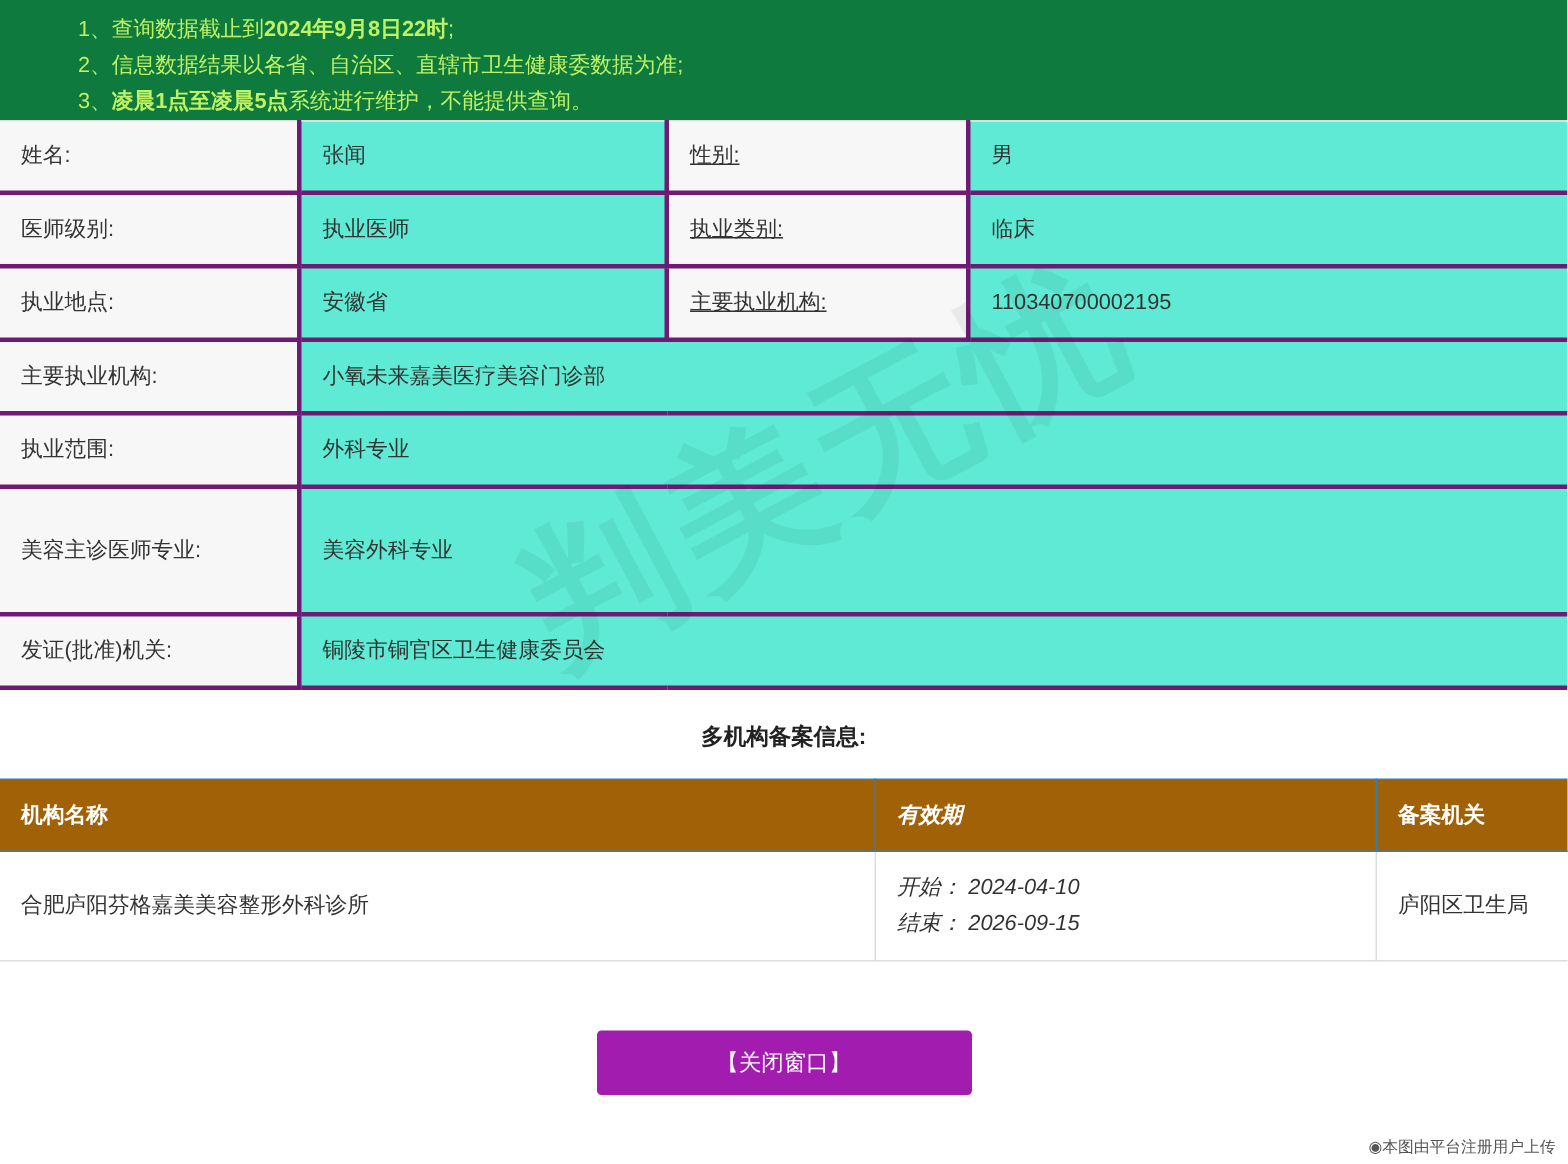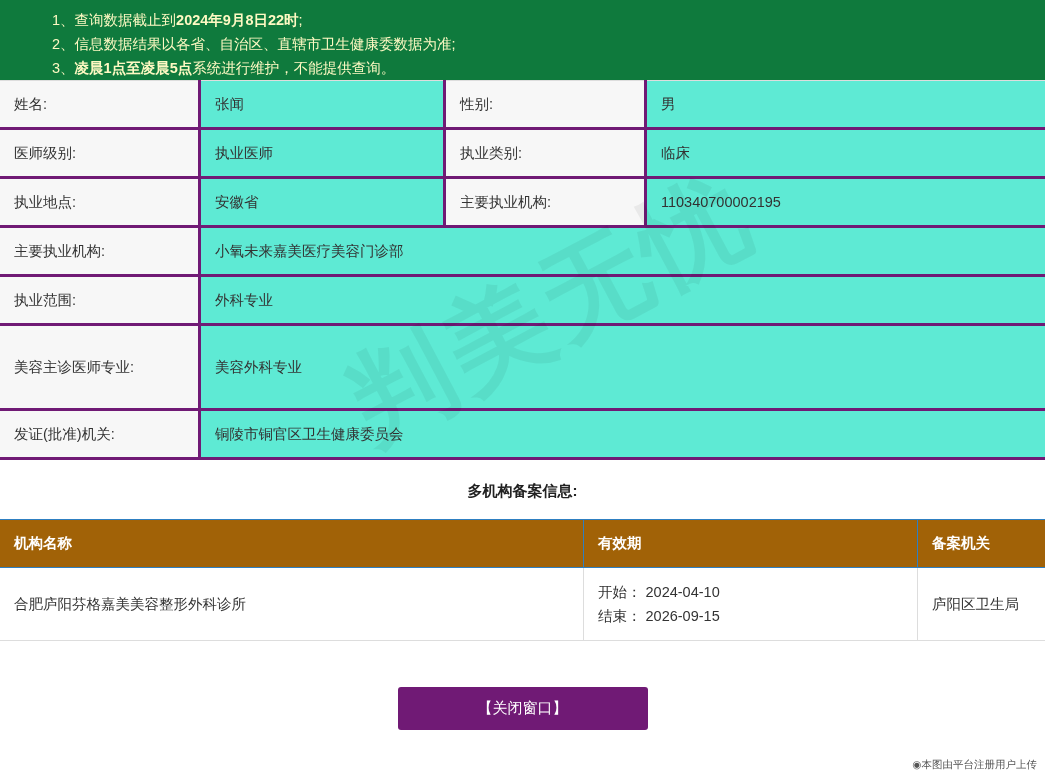--- a/index.html
+++ b/index.html
@@ -13,21 +13,21 @@
     font-family: "Liberation Sans", sans-serif;
     font-size: 14px;
     color: #333333;
     position: relative;
     overflow: hidden;
   }
 
   
   .notice {
     background: #0f7a3d;
-    color: #fef9c3;
+    color: #bef264;
     padding: 8px 0 10px 0;
     height: 80px;
     box-sizing: border-box;
   }
   .notice-line {
     font-size: 14.5px;
     line-height: 24px;
     padding-left: 52px;
     white-space: nowrap;
   }
@@ -58,21 +58,21 @@
   }
   .info-table tr td:first-child {
     border-left: none;
   }
   .info-table tr td:last-child {
     border-right: none;
   }
   .info-table tr:first-child td {
     border-top: 1px solid #dddddd;
   }
-  .col-label-2 { width: 170px; }
+  .col-label-2 { width: 170px; text-decoration: underline; }
   .col-value-2 { width: 370px; }
 
   .tall-label { height: 58px; }
 
   
   .section-title {
     text-align: center;
     font-weight: bold;
     font-size: 15px;
     color: #222222;
@@ -101,34 +101,34 @@
     vertical-align: middle;
     line-height: 24px;
     height: 60px;
     box-sizing: border-box;
   }
   .record-table tr th:first-child,
   .record-table tr td:first-child { border-left: none; }
   .record-table tr th:last-child,
   .record-table tr td:last-child { border-right: none; }
   .rc-name { width: 555px; }
-  .rc-valid { width: 305px; }
+  .rc-valid { width: 305px; font-style: italic; }
   .rc-org { width: 185px; }
   .date-line { display: block; white-space: nowrap; }
 
   
   .footer {
     padding-top: 46px;
     text-align: center;
   }
   .close-btn {
     display: inline-block;
     width: 250px;
     padding: 12px 0;
-    background: #701a75;
+    background: #a21caf;
     color: #ffffff;
     font-size: 15px;
     border: none;
     border-radius: 3px;
     cursor: pointer;
     font-family: "Liberation Sans", sans-serif;
   }
 
   .uploader-note {
     position: absolute;

